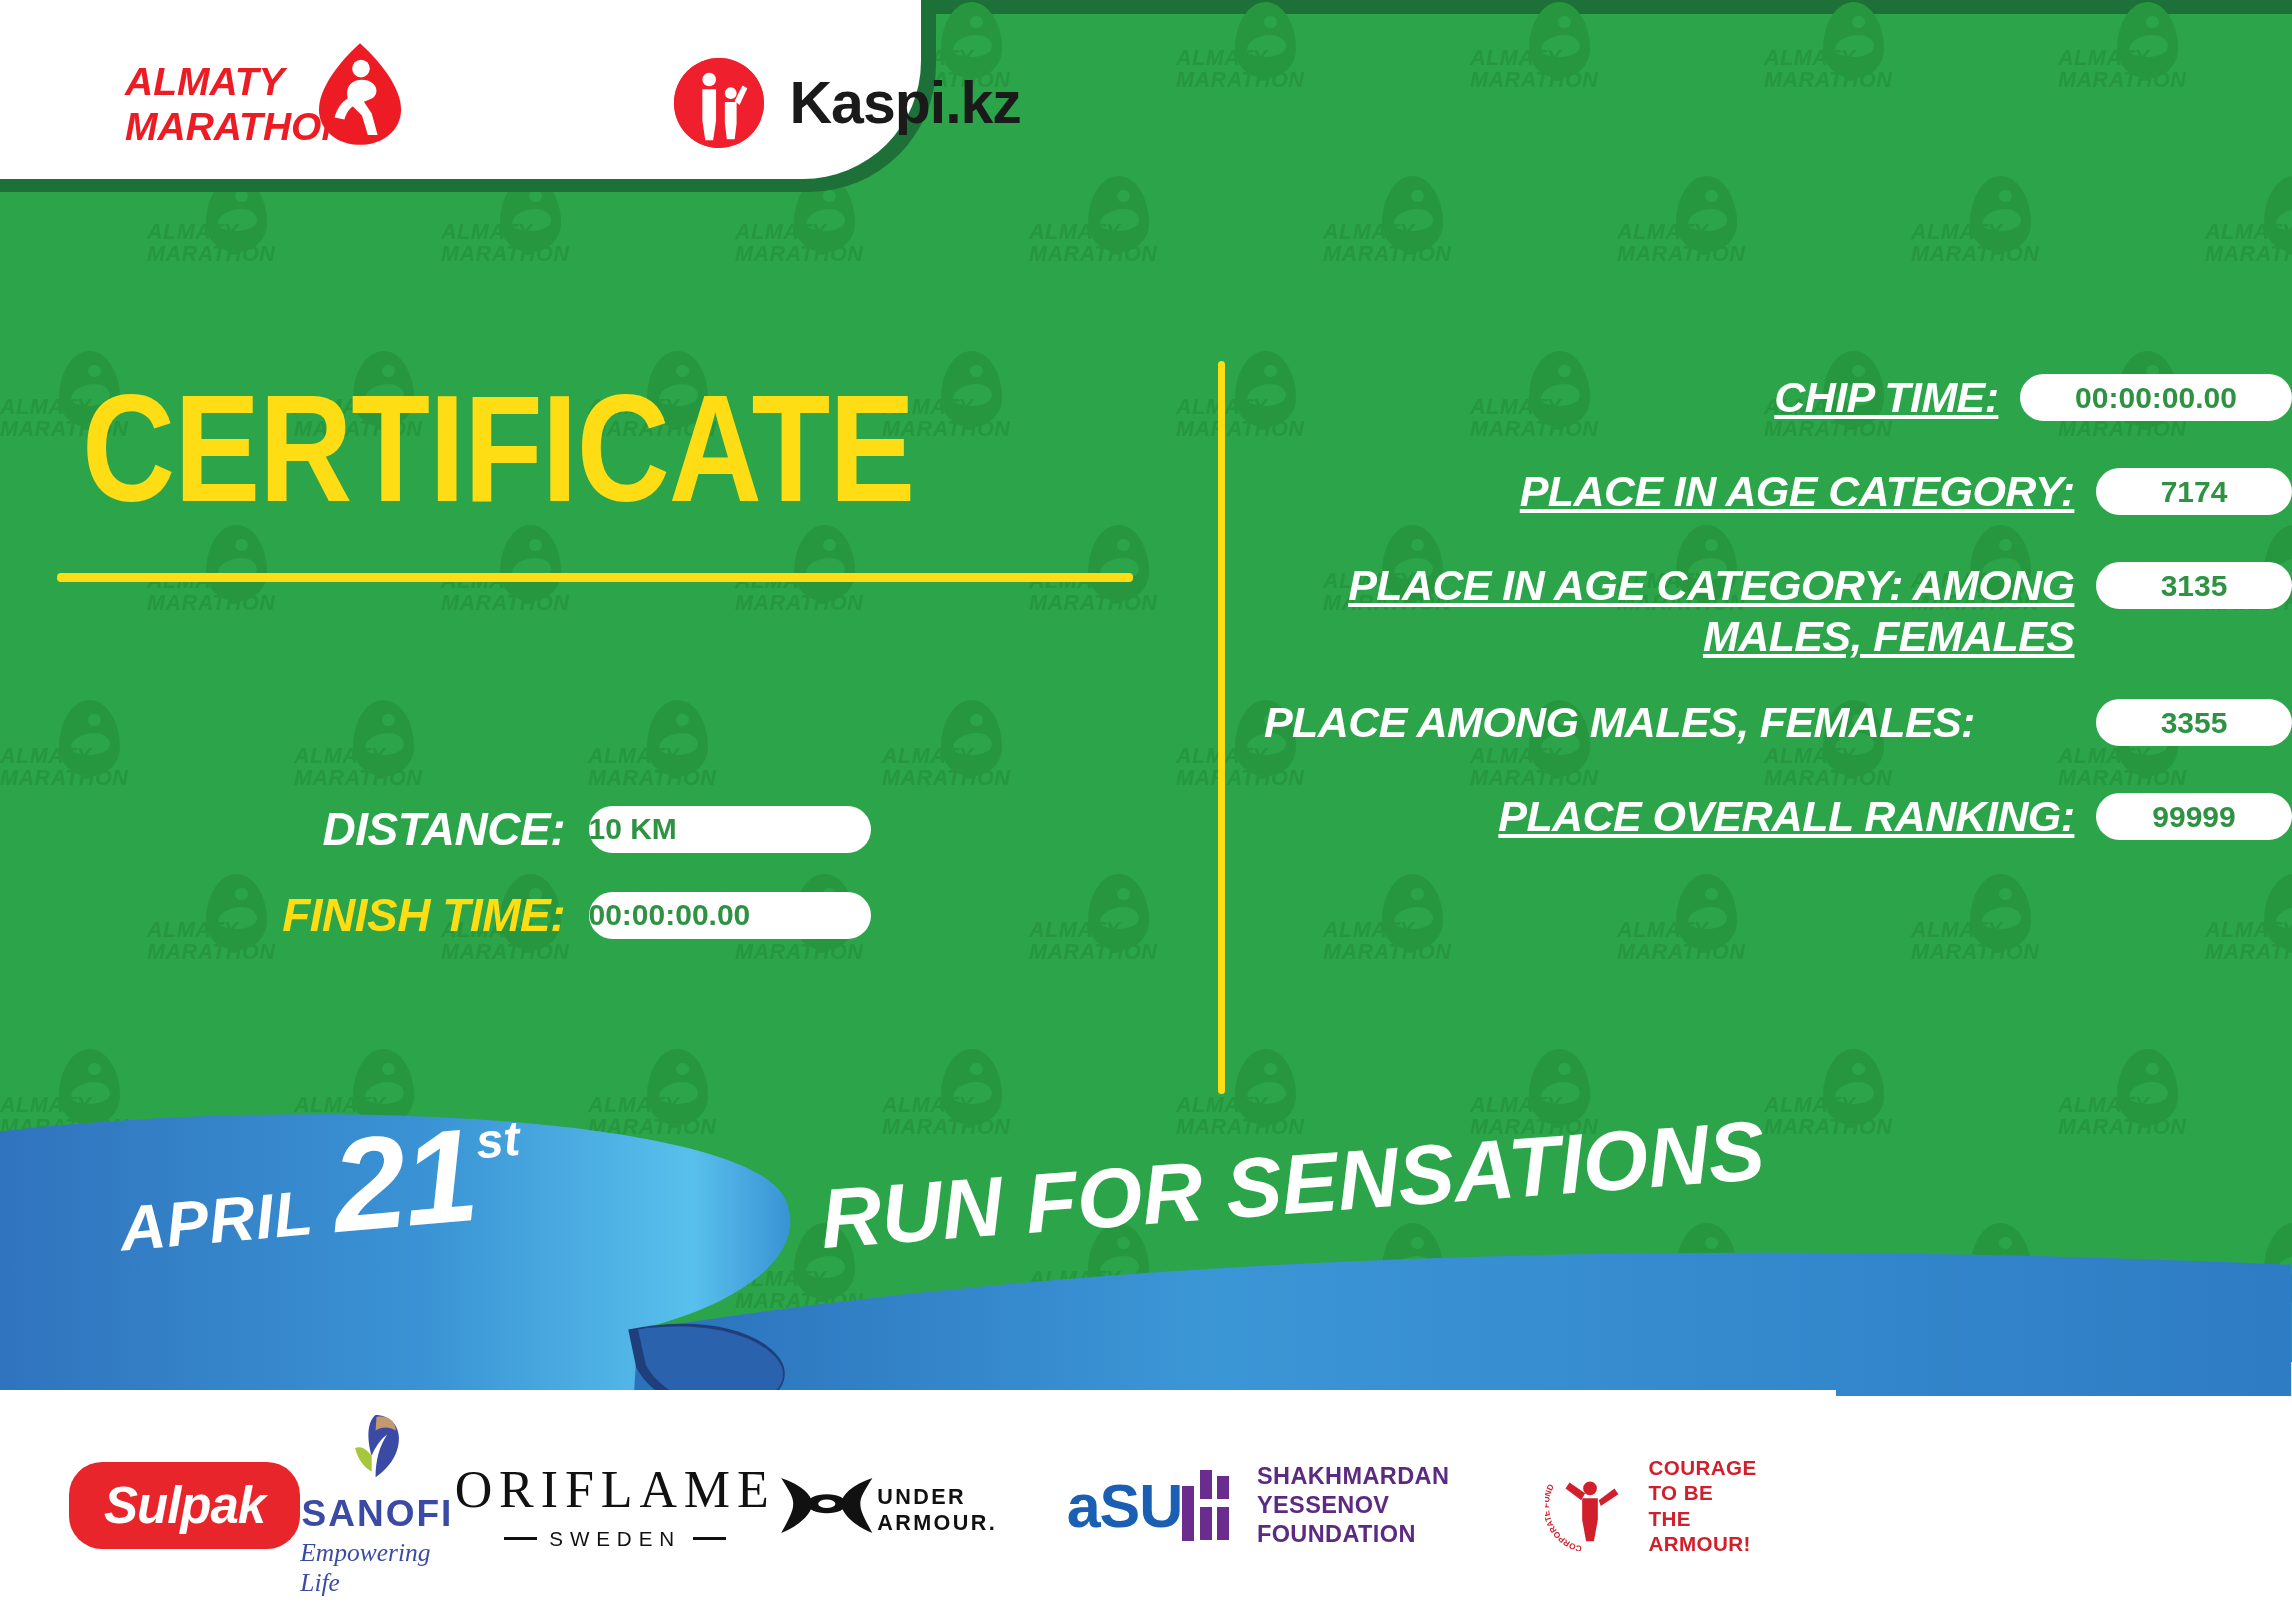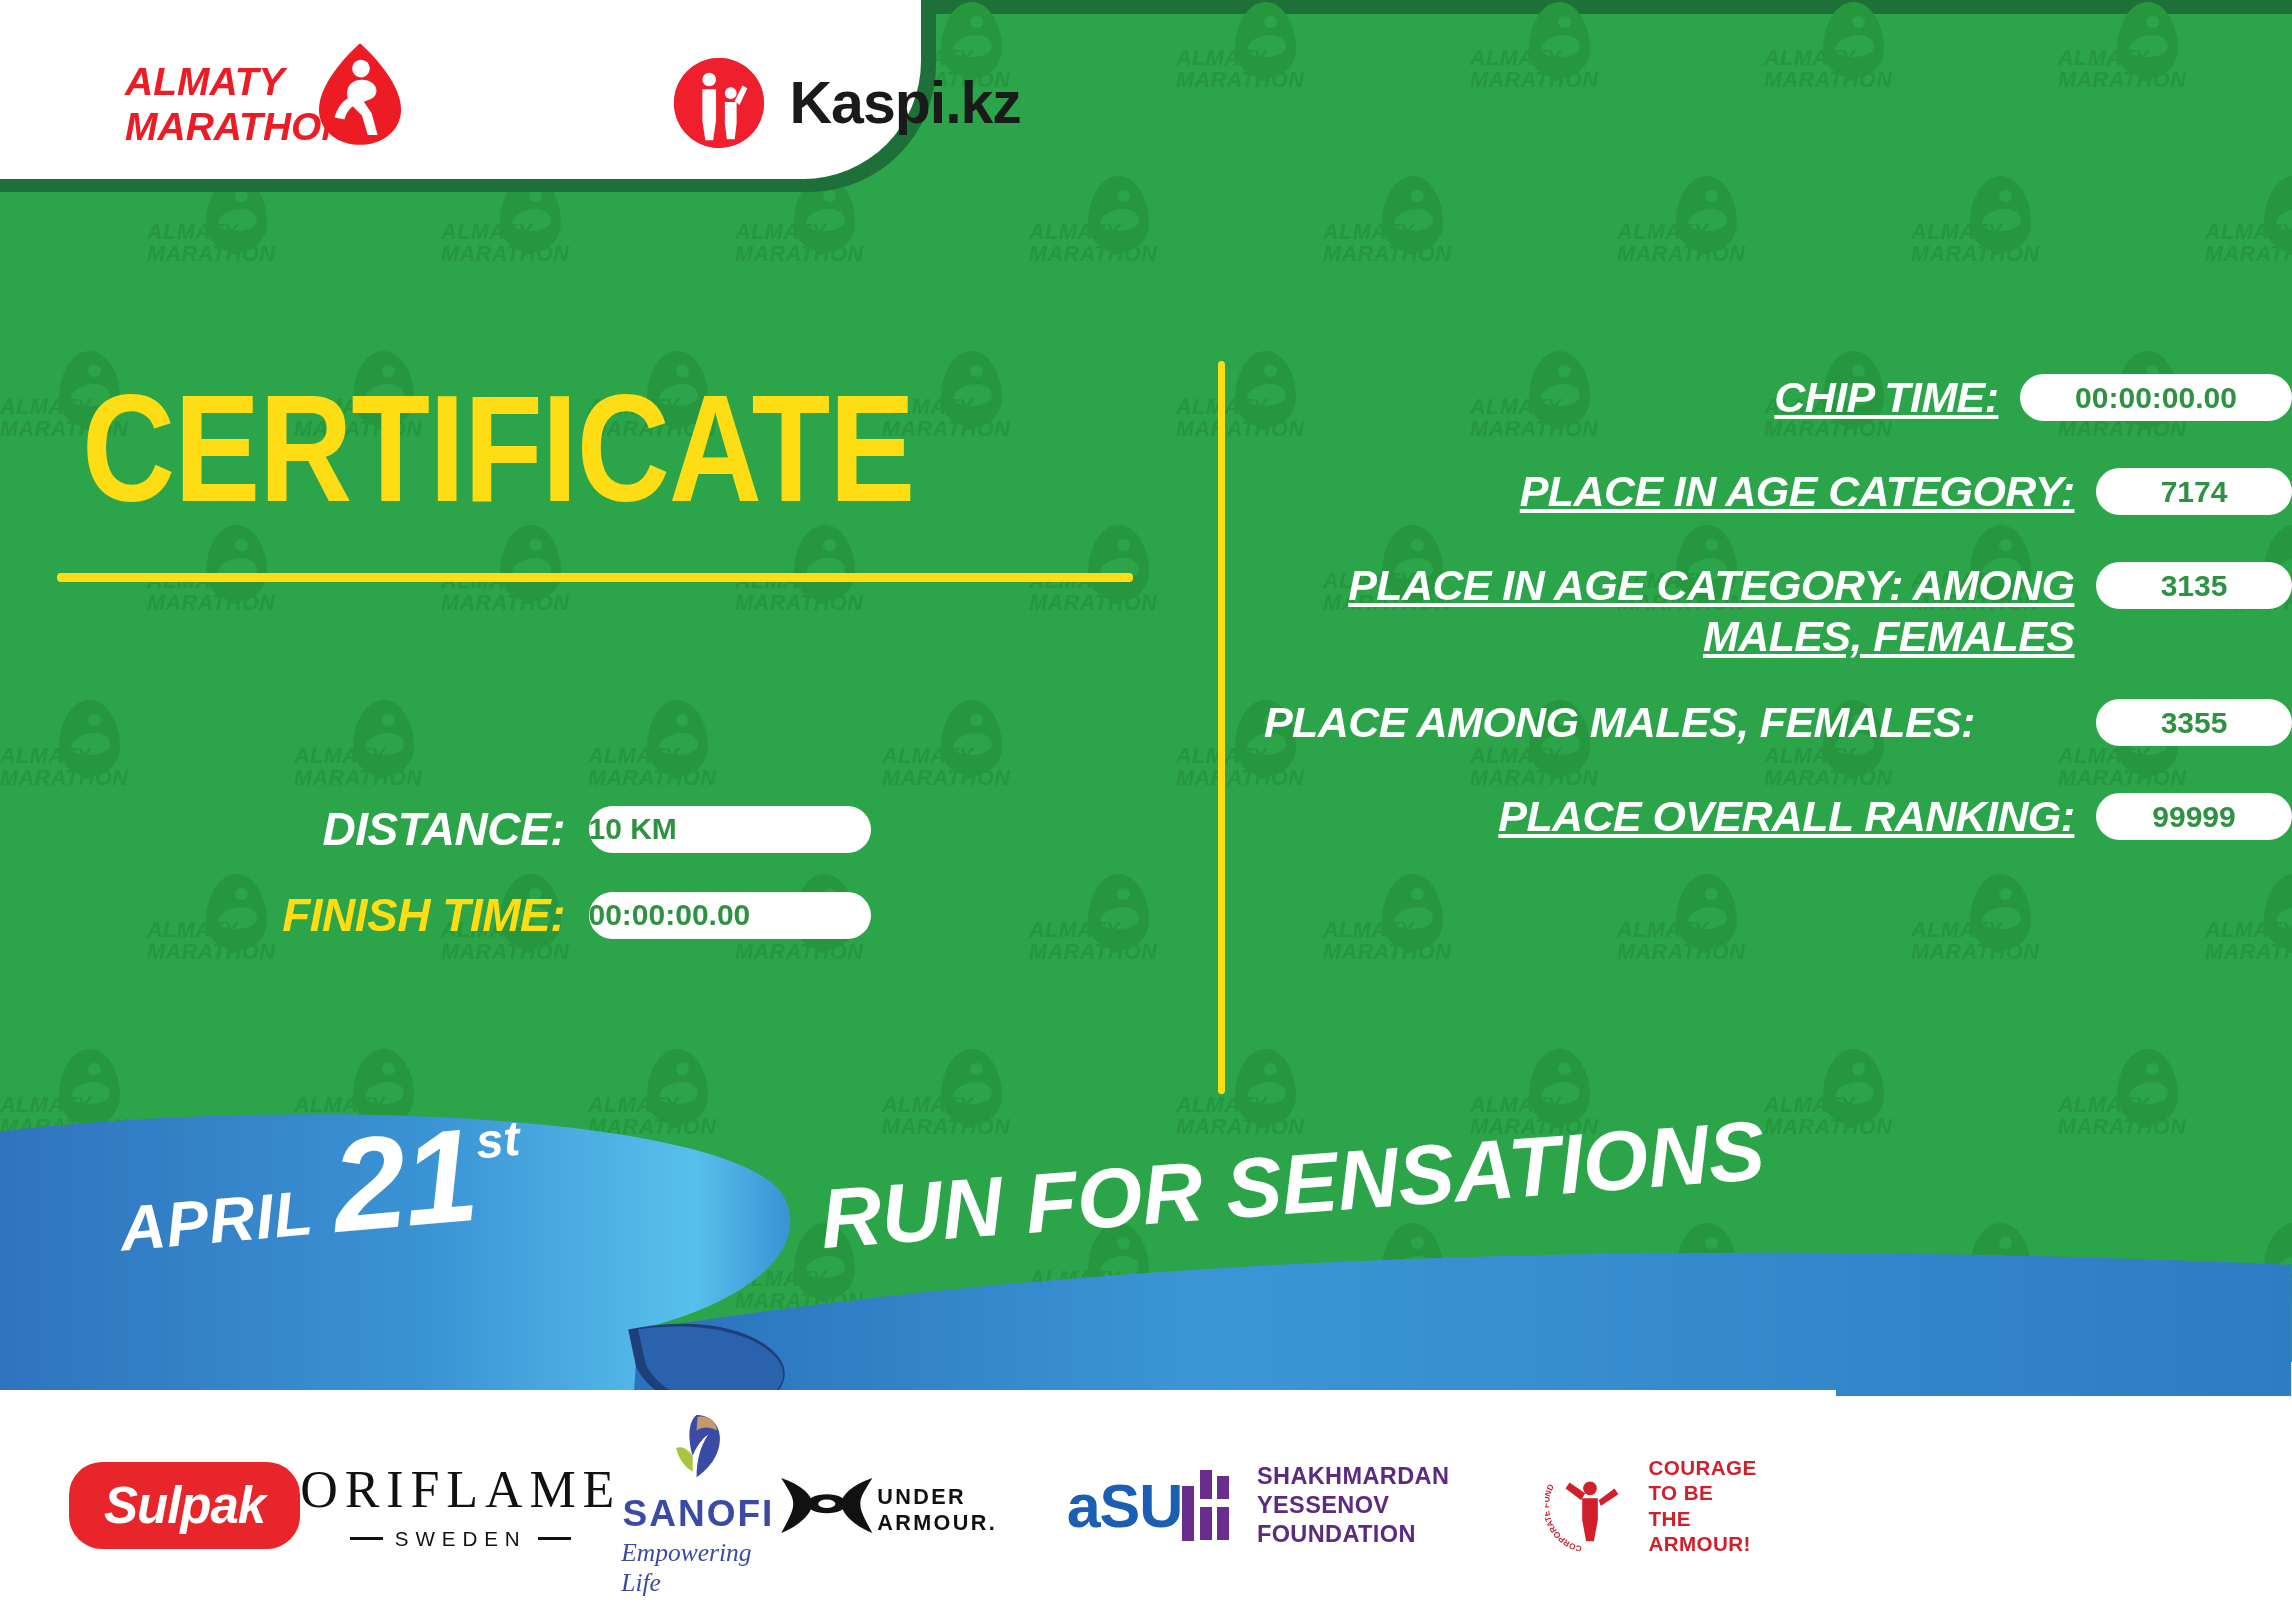--- a/index.html
+++ b/index.html
@@ -888,37 +888,37 @@
   </div>
 
   <div class="ribbon-text-right">RUN FOR SENSATIONS</div>
 
   <div class="sponsors">
 
     <div class="sponsor sp-sulpak">
       <span>Sulpak</span>
     </div>
 
-    <div class="sponsor sp-oriflame">
-      <div class="nm">ORIFLAME</div>
-      <div class="sub">
-        <span class="ln"></span>
-        <span class="tx">SWEDEN</span>
-        <span class="ln"></span>
-      </div>
-    </div>
-
     <div class="sponsor sp-sanofi">
       <svg class="sanofi-mark" viewBox="0 0 56 76">
         <path d="M26 2 C40 2 50 12 50 26 C50 44 38 58 26 66 C26 48 30 34 38 22 C32 26 26 34 22 44 C18 30 16 10 26 2 Z" fill="#3b4ba5"></path>
         <path d="M27 4 C38 2 46 8 47 18 C40 14 32 14 26 18 Z" fill="#c49a6c"></path>
         <path d="M22 44 C16 36 10 34 5 36 C8 48 14 56 22 60 Z" fill="#a8c63c"></path>
       </svg>
       <div class="nm">SANOFI</div>
       <div class="tg">Empowering Life</div>
+    </div>
+
+    <div class="sponsor sp-oriflame">
+      <div class="nm">ORIFLAME</div>
+      <div class="sub">
+        <span class="ln"></span>
+        <span class="tx">SWEDEN</span>
+        <span class="ln"></span>
+      </div>
     </div>
 
     <div class="sponsor sp-ua">
       <svg class="ua-mark" viewBox="0 0 118 72">
         <path d="M6 4 C30 12 42 24 42 34 C42 44 30 58 6 68 C16 50 20 42 20 34 C20 26 16 20 6 4 Z" fill="#111111"></path>
         <path d="M112 4 C88 12 76 24 76 34 C76 44 88 58 112 68 C102 50 98 42 98 34 C98 26 102 20 112 4 Z" fill="#111111"></path>
         <ellipse cx="59" cy="34" rx="23" ry="11" fill="#111111"></ellipse>
         <ellipse cx="59" cy="34" rx="10" ry="5" fill="#ffffff"></ellipse>
       </svg>
       <div class="nm">UNDER ARMOUR.</div>

